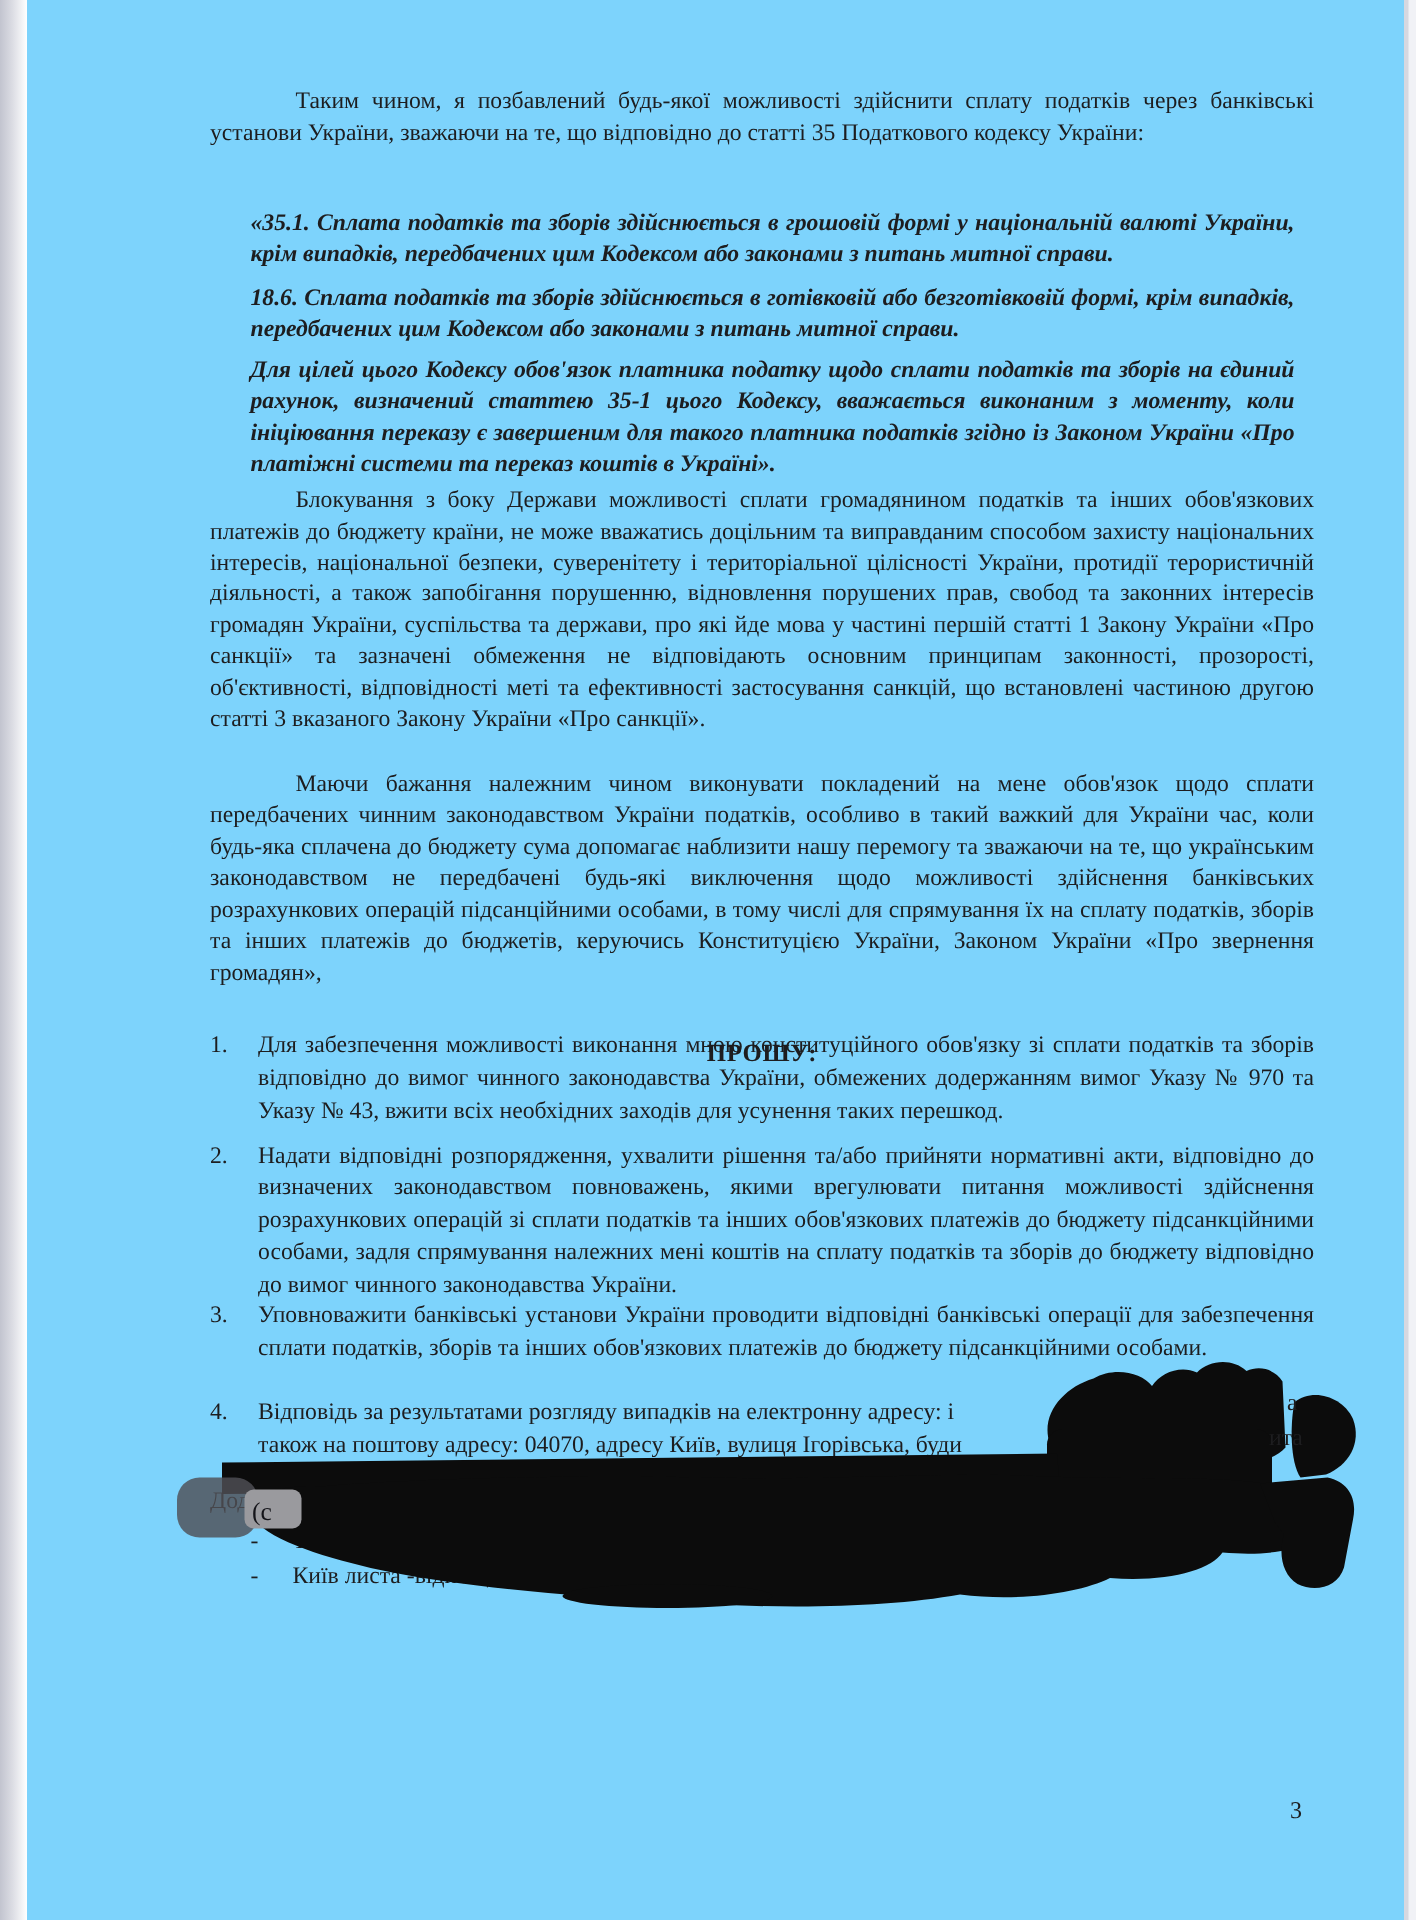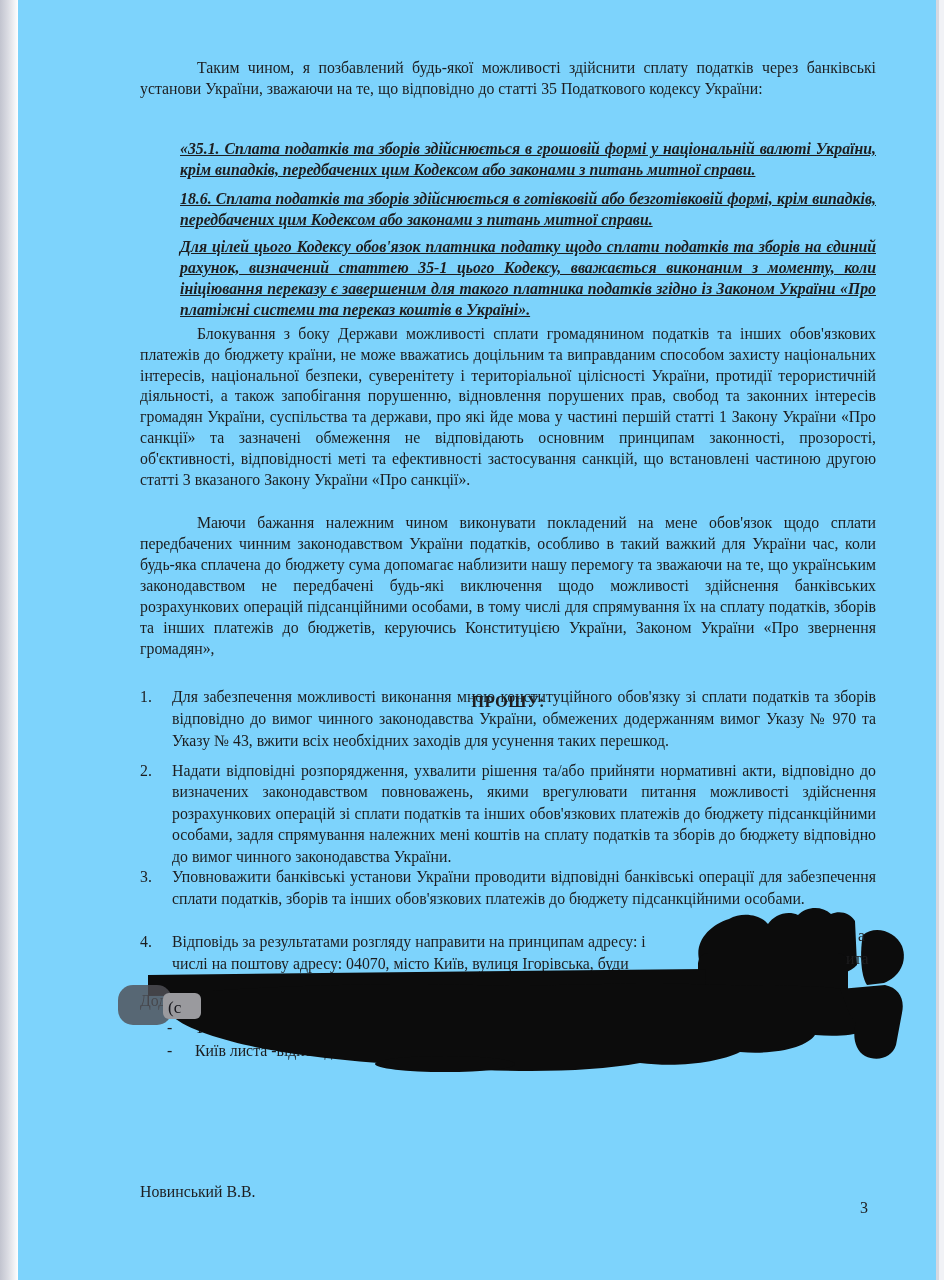--- a/index.html
+++ b/index.html
@@ -13,21 +13,21 @@
   }
   
   .edge-left{position:absolute;left:0;top:0;width:18px;height:1280px;
     background:linear-gradient(90deg,#c2c4cf 0%,#dbdce3 45%,#ffffff 100%);}
   .edge-right{position:absolute;right:0;top:0;width:8px;height:1280px;background:#f1f2f6;}
   .edge-right-line{position:absolute;right:5px;top:0;width:3px;height:1280px;background:#d6d8e0;}
 
   .blk{position:absolute;left:140px;width:736px;font-size:15.8px;line-height:21px;}
   .just{text-align:justify;text-justify:inter-word;}
   .ind{text-indent:57px;}
-  .quote{left:180px;width:696px;font-style:italic;font-weight:bold;text-decoration:underline;}
+  .quote{left:167px;width:696px;font-style:italic;font-weight:bold;}
   .heading{font-weight:bold;text-align:center;font-size:16.5px;letter-spacing:.5px;margin-top:36px;}
 
   .item{display:grid;grid-template-columns:32px 1fr;line-height:21.8px;}
   .item .num{text-align:left;}
 
   .attach-list{margin-left:27px;}
   .attach-row{display:grid;grid-template-columns:28px 1fr;line-height:22.5px;}
 
   .pageno{position:absolute;left:860px;top:1199px;font-size:16px;}
 
@@ -66,22 +66,22 @@
   </div>
 
   <div class="blk item" style="top:866px;">
     <span class="num">3.</span>
     <div class="just">Уповноважити банківські установи України проводити відповідні банківські операції для забезпечення сплати податків, зборів та інших обов'язкових платежів до бюджету підсанкційними особами.</div>
   </div>
 
   <div class="blk item" style="top:931px;line-height:22px;">
     <span class="num">4.</span>
     <div>
-      <div>Відповідь за результатами розгляду направити на принципам адресу: і</div>
-      <div>числі на поштову адресу: 04070, місто Київ, вулиця Ігорівська, буди</div>
+      <div>Відповідь за результатами розгляду випадків на електронну адресу: і</div>
+      <div>також на поштову адресу: 04070, адресу Київ, вулиця Ігорівська, буди</div>
     </div>
   </div>
 
   <span class="frag" style="left:858px;top:925px;">а</span>
   <span class="frag" style="left:846px;top:948px;text-align:center;">ита</span>
 
   <div class="redaction-layer">
     <svg width="800" height="175" viewBox="0 0 800 175">
       <g fill="#0c0c0c">
 
@@ -113,17 +113,16 @@
         <span>-</span>
         <span>Таким листа-відповіді АТ «ЮНЕКС БАНК»</span>
       </div>
       <div class="attach-row">
         <span>-</span>
         <span>Київ листа -відповіді АТ «ПУМБ»</span>
       </div>
     </div>
   </div>
 
-  <div class="blk" style="top:1181px;">Новинський В.В.</div>
 
   <div class="pageno">3</div>
 
 </div>
 
 </body></html>

